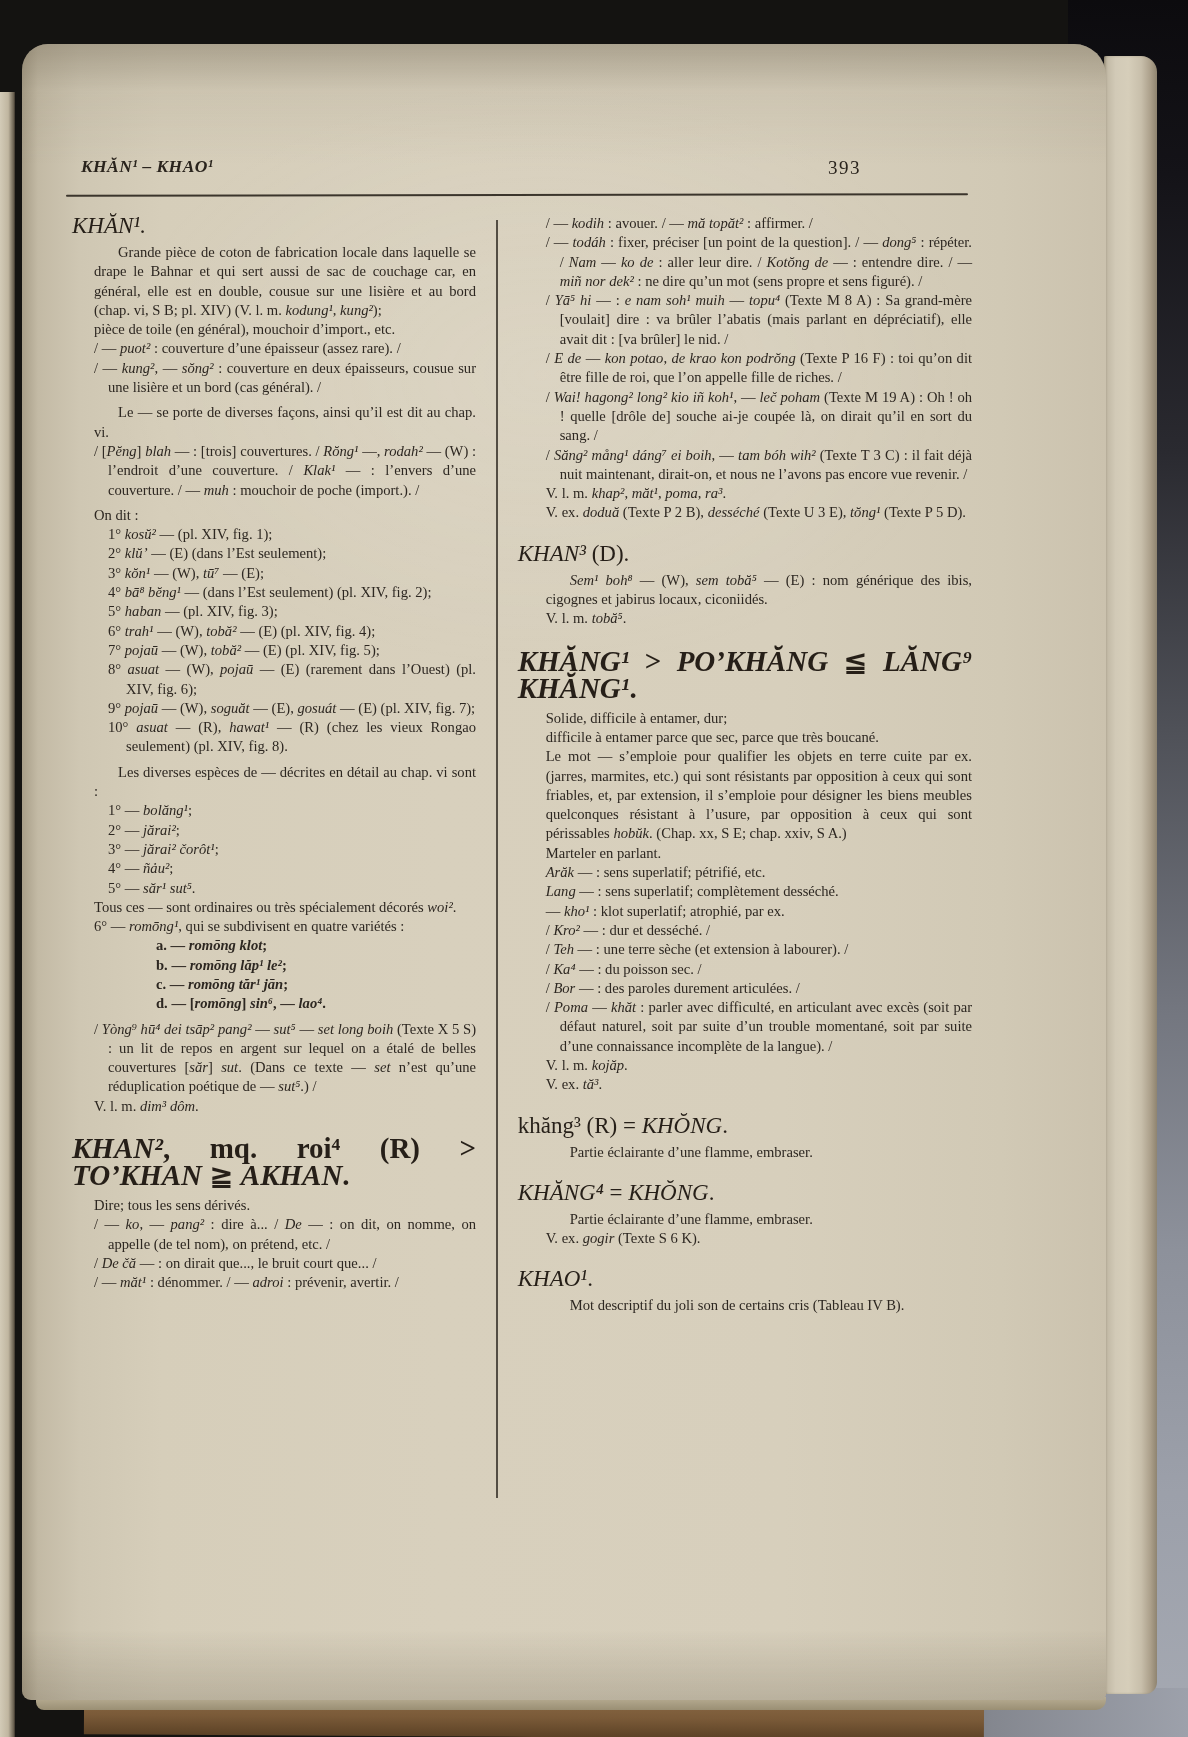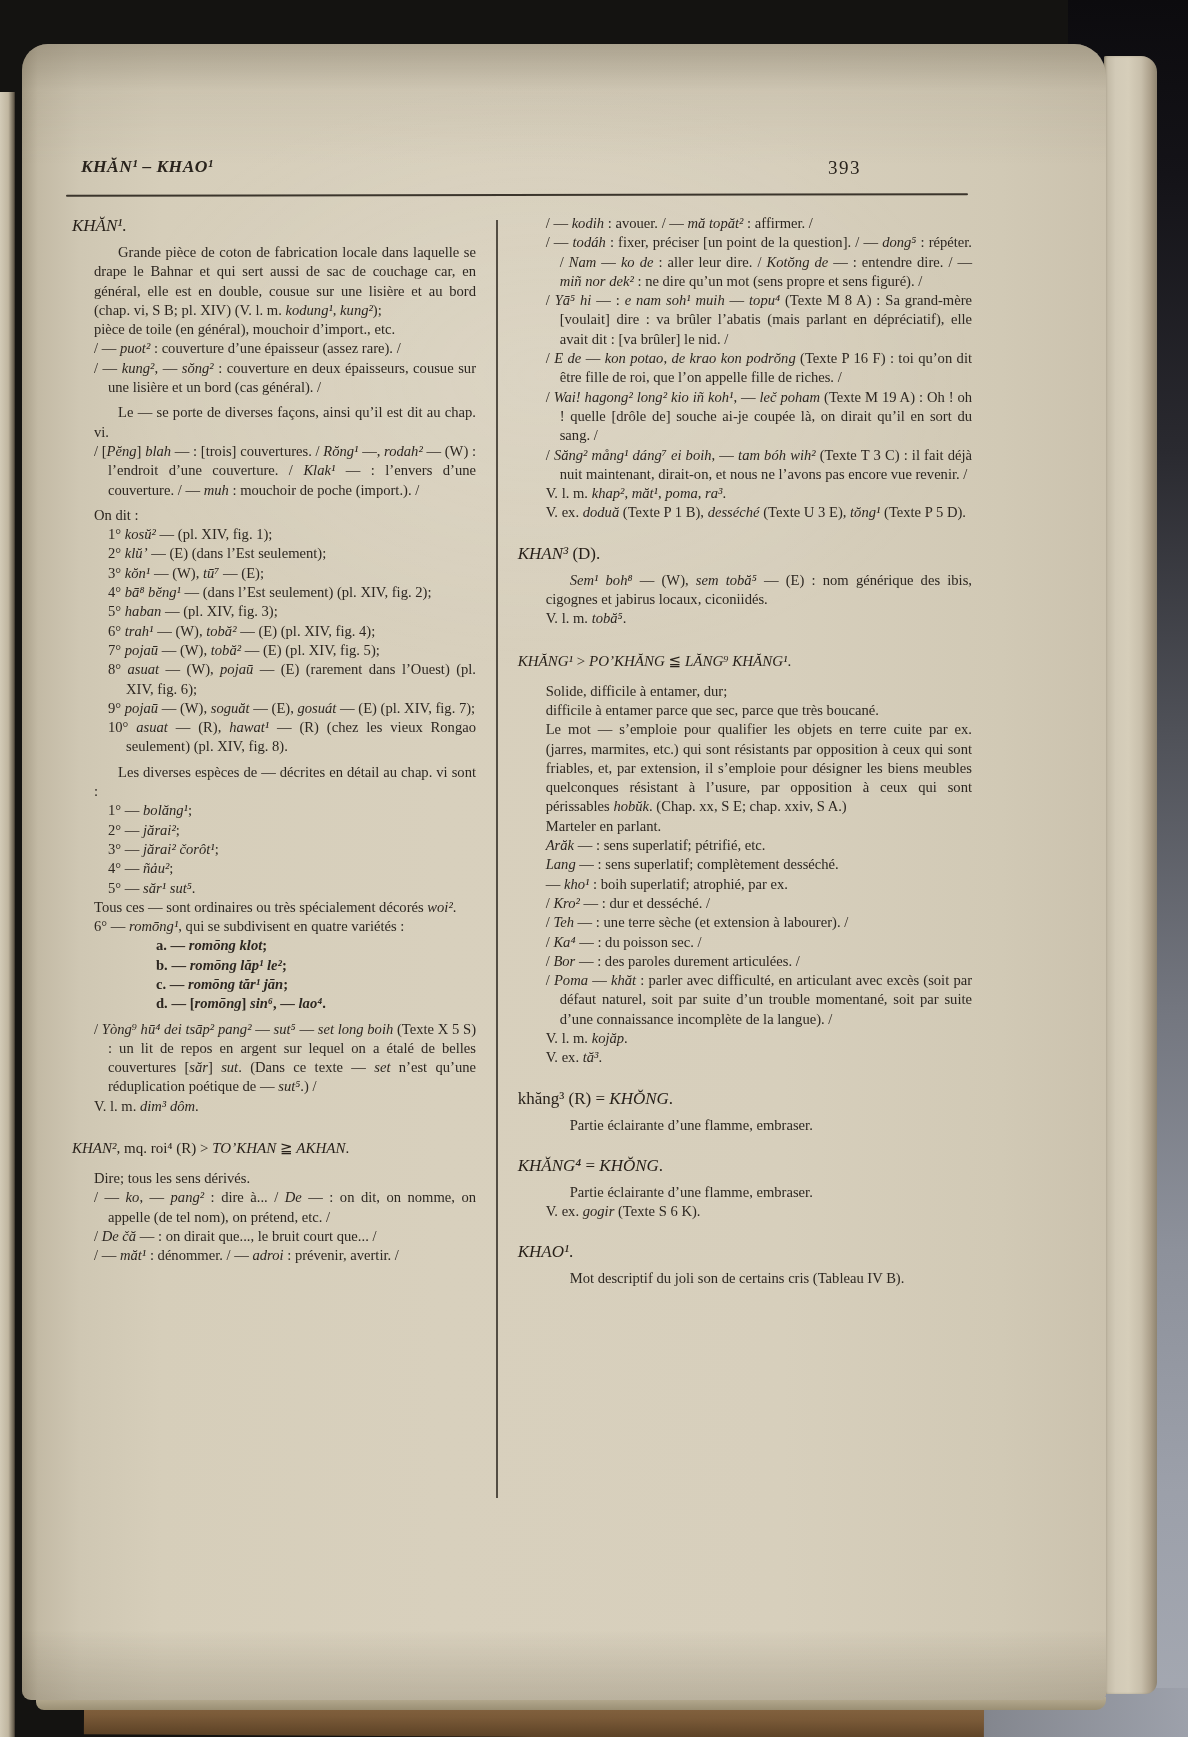--- a/index.html
+++ b/index.html
@@ -51,22 +51,22 @@
   .columns{position:absolute;left:50px;top:170px;width:900px;display:flex;align-items:flex-start;}
   .col-left{width:404px;}
   .col-divider{width:1.7px;background:#534d43;margin:6px 20px 0 20px;height:1278px;}
   .col-right{flex:1;}
 
   .col-left,.col-right{font-size:14.6px;line-height:19.3px;text-align:justify;
         font-family:"Liberation Serif","DejaVu Serif","DejaVu Sans",serif;}
   em{font-style:italic;}
 
   .entry + .entry{margin-top:19px;}
-  .headword{font-size:17px;line-height:24px;margin:0 0 5px 0;color:#261f18;}
-  .headword.large{font-size:15px;line-height:27px;margin:6px 0 7px 0;}
+  .headword{font-size:23px;line-height:24px;margin:0 0 5px 0;color:#261f18;}
+  .headword.large{font-size:29px;line-height:27px;margin:6px 0 7px 0;font-weight:bold;}
   .entry-body{margin-left:22px;}
   .col-right .entry-body{margin-left:28px;}
 
   .blk{margin:0;}
   .blk.sp{margin-top:6px;}
   .blk.indent{text-indent:24px;}
   .blk.hang{padding-left:14px;text-indent:-14px;}
   .list{margin-left:14px;}
   .list .list-item{padding-left:18px;text-indent:-18px;}
   .list.alpha{margin-left:62px;}
@@ -149,40 +149,40 @@
         <div class="col-right" id="right-col">
             <div class="entry">
               <div class="entry-body">
                 <div class="blk hang"><span>/ — </span><em>kodih</em><span> : avouer. / — </span><em>mă topăt²</em><span> : affirmer. /</span></div>
                 <div class="blk hang"><span>/ — </span><em>todáh</em><span> : fixer, préciser [un point de la question]. / — </span><em>dong⁵</em><span> : répéter. / </span><em>Nam</em><span> — </span><em>ko de</em><span> : aller leur dire. / </span><em>Kotŏng de</em><span> — : entendre dire. / — </span><em>miñ nor dek²</em><span> : ne dire qu’un mot (sens propre et sens figuré). /</span></div>
                 <div class="blk hang"><span>/ </span><em>Yā⁵ hi</em><span> — : </span><em>e nam soh¹ muih</em><span> — </span><em>topu⁴</em><span> (Texte M 8 A) : Sa grand-mère [voulait] dire : va brûler l’abatis (mais parlant en dépréciatif), elle avait dit : [va brûler] le nid. /</span></div>
                 <div class="blk hang"><span>/ </span><em>E de</em><span> — </span><em>kon potao</em><span>, </span><em>de krao kon podrŏng</em><span> (Texte P 16 F) : toi qu’on dit être fille de roi, que l’on appelle fille de riches. /</span></div>
                 <div class="blk hang"><span>/ </span><em>Wai! hagong² long² kio iñ koh¹</em><span>, — </span><em>leč poham</em><span> (Texte M 19 A) : Oh ! oh ! quelle [drôle de] souche ai-je coupée là, on dirait qu’il en sort du sang. /</span></div>
                 <div class="blk hang"><span>/ </span><em>Săng² mång¹ dáng⁷ ei boih</em><span>, — </span><em>tam bóh wih²</em><span> (Texte T 3 C) : il fait déjà nuit maintenant, dirait-on, et nous ne l’avons pas encore vue revenir. /</span></div>
                 <div class="blk plain"><span>V. l. m. </span><em>khap²</em><span>, </span><em>măt¹</em><span>, </span><em>poma</em><span>, </span><em>ra³</em><span>.</span></div>
-                <div class="blk plain"><span>V. ex. </span><em>doduă</em><span> (Texte P 1 B), </span><em>desséché</em><span> (Texte U 3 E), </span><em>tŏng¹</em><span> (Texte P 5 D).</span></div>
+                <div class="blk plain"><span>V. ex. </span><em>doduă</em><span> (Texte P 2 B), </span><em>desséché</em><span> (Texte U 3 E), </span><em>tŏng¹</em><span> (Texte P 5 D).</span></div>
               </div>
             </div>
             <div class="entry">
               <div class="headword"><em>KHAN³</em><span> (D).</span></div>
               <div class="entry-body">
                 <div class="blk indent"><em>Sem¹ boh⁸</em><span> — (W), </span><em>sem tobă⁵</em><span> — (E) : nom générique des ibis, cigognes et jabirus locaux, ciconiidés.</span></div>
                 <div class="blk plain"><span>V. l. m. </span><em>tobă⁵</em><span>.</span></div>
               </div>
             </div>
             <div class="entry">
               <div class="headword large"><em>KHĂNG¹</em><span> &gt; </span><em>PO’KHĂNG</em><span> ≦ </span><em>LĂNG⁹ KHĂNG¹</em><span>.</span></div>
               <div class="entry-body">
                 <div class="blk plain"><span>Solide, difficile à entamer, dur;</span></div>
                 <div class="blk plain"><span>difficile à entamer parce que sec, parce que très boucané.</span></div>
                 <div class="blk plain"><span>Le mot — s’emploie pour qualifier les objets en terre cuite par ex. (jarres, marmites, etc.) qui sont résistants par opposition à ceux qui sont friables, et, par extension, il s’emploie pour désigner les biens meubles quelconques résistant à l’usure, par opposition à ceux qui sont périssables </span><em>hobŭk</em><span>. (Chap. xx, S E; chap. xxiv, S A.)</span></div>
                 <div class="blk plain"><span>Marteler en parlant.</span></div>
                 <div class="blk plain"><em>Arăk</em><span> — : sens superlatif; pétrifié, etc.</span></div>
                 <div class="blk plain"><em>Lang</em><span> — : sens superlatif; complètement desséché.</span></div>
-                <div class="blk plain"><span>— </span><em>kho¹</em><span> : boih superlatif; atrophié, par ex.</span></div>
+                <div class="blk plain"><span>— </span><em>kho¹</em><span> : klot superlatif; atrophié, par ex.</span></div>
                 <div class="blk hang"><span>/ </span><em>Kro²</em><span> — : dur et desséché. /</span></div>
                 <div class="blk hang"><span>/ </span><em>Teh</em><span> — : une terre sèche (et extension à labourer). /</span></div>
                 <div class="blk hang"><span>/ </span><em>Ka⁴</em><span> — : du poisson sec. /</span></div>
                 <div class="blk hang"><span>/ </span><em>Bor</em><span> — : des paroles durement articulées. /</span></div>
                 <div class="blk hang"><span>/ </span><em>Poma</em><span> — </span><em>khăt</em><span> : parler avec difficulté, en articulant avec excès (soit par défaut naturel, soit par suite d’un trouble momentané, soit par suite d’une connaissance incomplète de la langue). /</span></div>
                 <div class="blk plain"><span>V. l. m. </span><em>kojăp</em><span>.</span></div>
                 <div class="blk plain"><span>V. ex. </span><em>tă³</em><span>.</span></div>
               </div>
             </div>
             <div class="entry">

